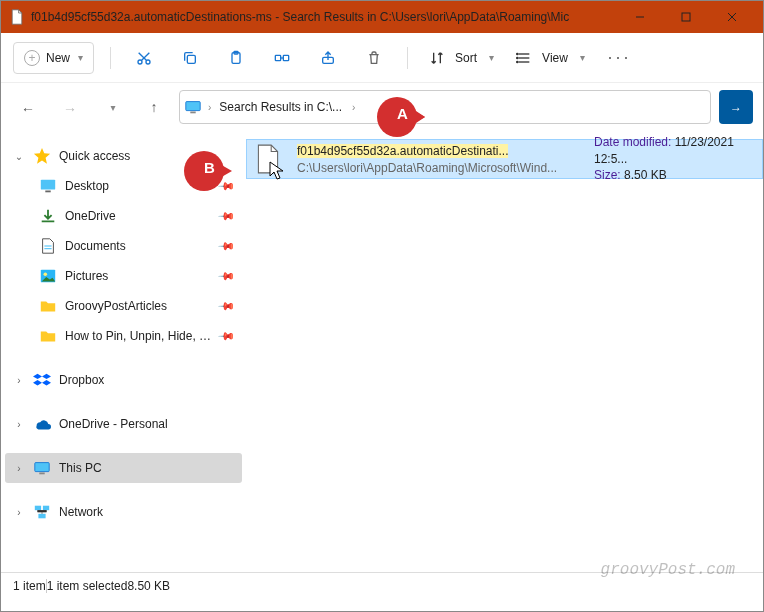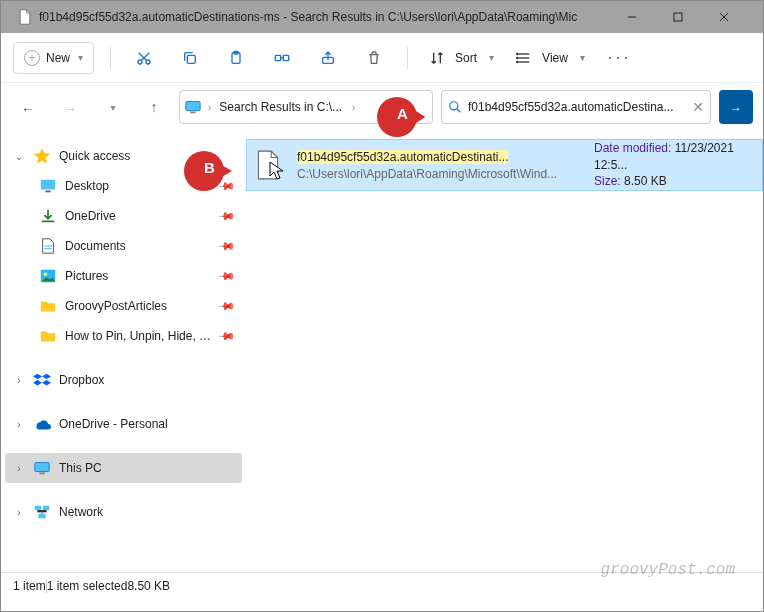--- a/index.html
+++ b/index.html
@@ -1,17 +1,17 @@
 <!DOCTYPE html>
 <html><head>
 <meta charset="utf-8">
 <style>
 *{box-sizing:border-box;margin:0;padding:0;font-family:"Segoe UI",Arial,sans-serif;font-size:12px;color:#222}
 body{background:#fff;width:764px;height:612px;border:1px solid #888;position:relative;overflow:hidden}
-.title-bar{height:32px;display:flex;align-items:center;padding:0 16px;background:#a3a3a3}
+.title-bar{height:32px;display:flex;align-items:center;padding:0 8px;background:#c2410c}
 .title-bar .file-icon{width:16px;height:16px;margin-right:6px}
 .page-icon{fill:#fff;stroke:#666;stroke-width:1}
 .title-text{flex:1;font-size:12px;white-space:nowrap;overflow:hidden}
 .win-controls{display:flex;gap:0}
 .win-btn{width:46px;height:32px;display:flex;align-items:center;justify-content:center;cursor:pointer}
 .toolbar{height:50px;display:flex;align-items:center;padding:0 12px;gap:12px;border-bottom:1px solid #eee}
 .new-btn{display:flex;align-items:center;gap:6px;border:1px solid #d8d8d8;border-radius:4px;padding:4px 10px;height:32px;color:#888;cursor:pointer}
 .new-btn .plus{width:16px;height:16px;border:1px solid #aaa;border-radius:50%;display:flex;align-items:center;justify-content:center;color:#aaa}
 .chev{color:#888;font-size:10px;margin-left:2px}
 .tool-sep{width:1px;height:22px;background:#ddd;margin:0 4px}
@@ -35,21 +35,21 @@
 .sidebar{width:245px;padding:10px 4px;overflow:hidden;position:relative}
 .nav-item{display:flex;align-items:center;height:30px;padding:0 8px;gap:8px;cursor:pointer;border-radius:3px;white-space:nowrap}
 .nav-item.selected{background:#d8d8d8}
 .nav-item .expander{width:12px;color:#666;font-size:10px;text-align:center}
 .nav-item .ni-icon{width:18px;height:18px;flex-shrink:0}
 .nav-item .label{flex:1;overflow:hidden;text-overflow:ellipsis}
 .nav-item .pin{color:#888;font-size:11px;transform:rotate(45deg)}
 .nav-item.sub{padding-left:34px}
 .spacer{height:14px}
 .results{flex:1;padding:8px 0;position:relative}
-.result-row{display:flex;align-items:center;height:52px;background:#CCE8FF;border:1px solid #99D1FF;padding:0 8px;gap:10px;cursor:pointer}
+.result-row{display:flex;align-items:center;height:40px;background:#CCE8FF;border:1px solid #99D1FF;padding:0 8px;gap:10px;cursor:pointer}
 .result-row .fileic{width:32px;height:32px;position:relative}
 .result-row .finfo{flex:1;overflow:hidden}
 .fname{background:#FFF3A4;white-space:nowrap;overflow:hidden;text-overflow:ellipsis;display:inline-block;max-width:100%}
 .fpath{color:#666;white-space:nowrap;overflow:hidden;text-overflow:ellipsis;font-size:12px}
 .meta{width:160px;font-size:11px;line-height:1.4}
 .meta .ml{color:#4c1d95;display:inline}
 .status-bar{height:26px;display:flex;align-items:center;padding:0 12px;gap:0;font-size:11px;color:#444}
 .status-sep{width:1px;height:14px;background:#ccc}
 .watermark{position:absolute;right:28px;bottom:32px;font-family:Liberation Mono, monospace;font-style:italic;font-size:16px;color:rgba(0,0,0,0.25)}
 .callout{position:absolute;width:48px;height:48px;z-index:50}
@@ -162,28 +162,20 @@
   <div class="nav-arrow">↑</div>
   <div class="address-bar">
     <svg class="pc-icon" viewBox="0 0 20 20">
         <rect x="2" y="4" width="16" height="10" rx="1" fill="#4FC3F7" stroke="#1976d2"></rect>
         <rect x="7" y="15" width="6" height="2" fill="#888"></rect>
       </svg>
     <span class="chev">›</span>
     <span class="seg">Search Results in C:\...</span>
     <span class="chev">›</span>
   </div>
-  <div class="search-box">
-    <svg width="14" height="14" viewBox="0 0 24 24" fill="none" stroke="#1976d2" stroke-width="2">
-        <circle cx="10" cy="10" r="7"></circle>
-        <line x1="15" y1="15" x2="21" y2="21"></line>
-      </svg>
-    <input value="f01b4d95cf55d32a.automaticDestina..." style="">
-    <span class="clr-btn">✕</span>
-  </div>
   <div class="go-btn">→</div>
 </div>
 
 <div class="body-area">
   <div class="sidebar">
     <div class="nav-item">
       <span class="expander">⌄</span>
       <svg class="ni-icon" viewBox="0 0 20 20">
           <path fill="#FFC107" d="M10 1l2.5 6 6.5.5-5 4.5 1.5 6.5L10 15l-5.5 3.5L6 12 1 7.5 7.5 7z"></path>
         </svg>

